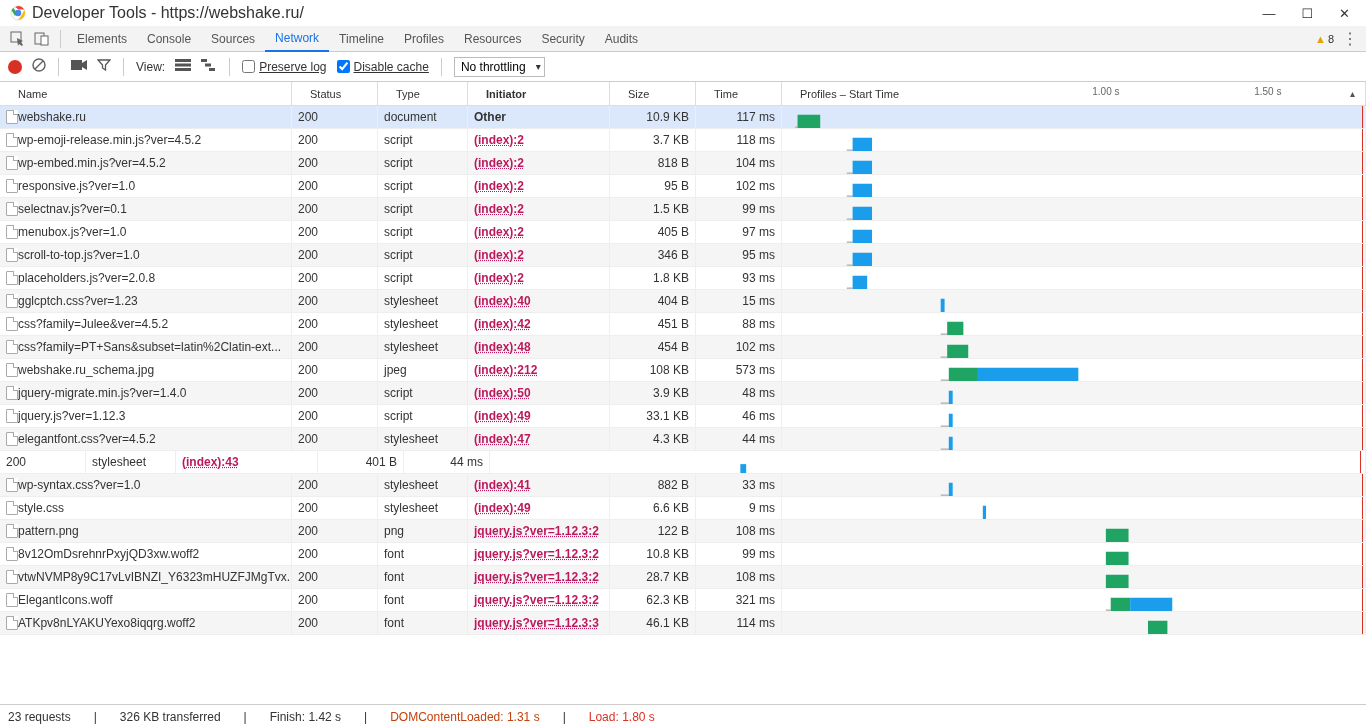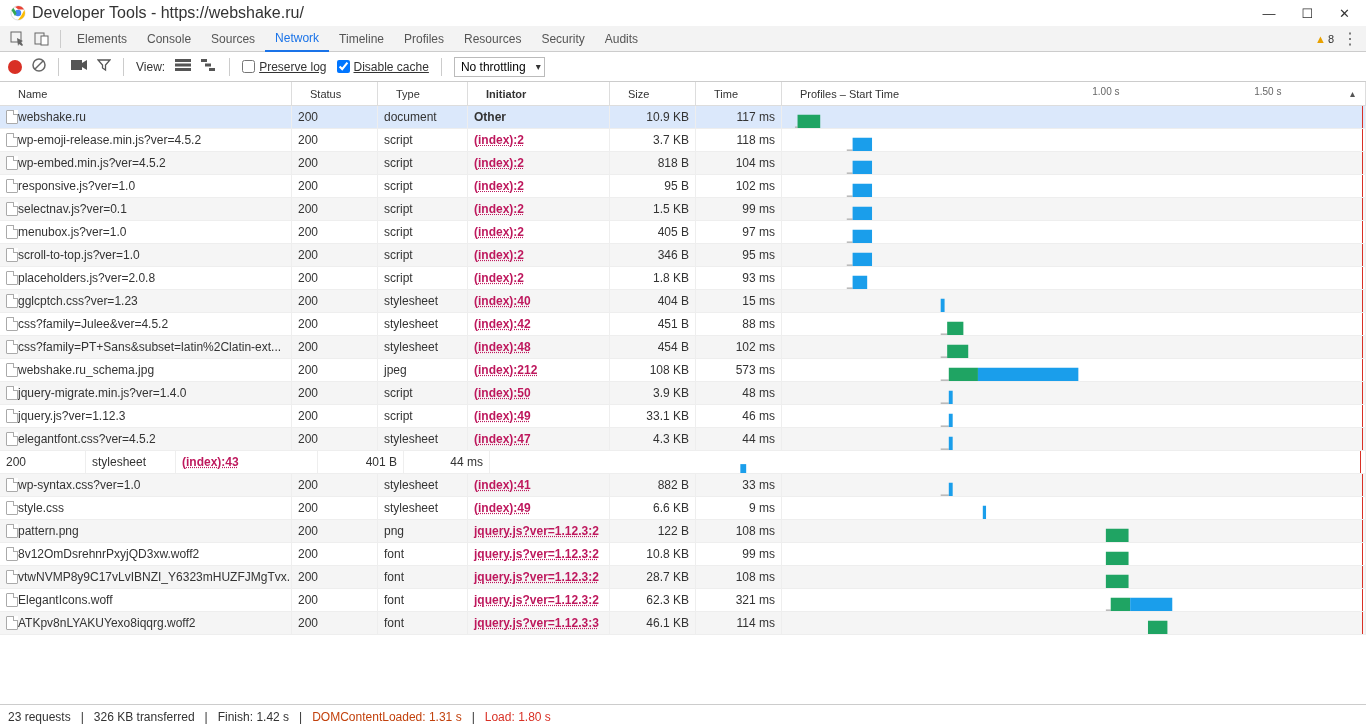--- a/index.html
+++ b/index.html
@@ -37,21 +37,21 @@
 .file-icon { width: 12px; height: 14px; border: 1px solid #aaa; border-radius: 1px; flex-shrink: 0; position: relative; background: #fff; }
 .file-icon::after { content: ""; position: absolute; top: -1px; right: -1px; width: 4px; height: 4px; background: #fff; border-left: 1px solid #aaa; border-bottom: 1px solid #aaa; }
 .initiator-link { color: #be185d; text-decoration: underline dotted; cursor: pointer; }
 .cell.size, .cell.time { justify-content: flex-end; }
 .cell.timeline { position: relative; padding: 0; }
 .timeline-svg { position: absolute; inset: 0; }
 .time-tick { position: absolute; top: 4px; font-size: 10px; color: #666; transform: translateX(-50%); }
 .timeline-red { position: absolute; top: 0; bottom: 0; width: 1px; background: #d93025; }
 .sort-arrow { position: absolute; right: 10px; font-size: 10px; color: #555; }
 .col.timeline { position: relative; }
-.statusbar { position: absolute; bottom: 0; left: 0; right: 0; height: 24px; border-top: 1px solid #ccc; display: flex; align-items: center; padding: 0 8px; gap: 10px; font-size: 12px; background: #fff; }
+.statusbar { position: absolute; bottom: 0; left: 0; right: 0; height: 24px; border-top: 1px solid #ccc; display: flex; align-items: center; padding: 0 8px; gap: 23px; font-size: 12px; background: #fff; }
 .statusbar .dcl { color: #c2410c; }
 .statusbar .load { color: #d93025; }
 .col-name, .cell.name { width: 292px; }
 .col-status, .cell.status { width: 86px; }
 .col-type, .cell.type { width: 90px; }
 .col-initiator, .cell.initiator { width: 142px; font-weight: bold; }
 .col-size, .cell.size { width: 86px; }
 .col-time, .cell.time { width: 86px; }
 .col-timeline, .cell.timeline { flex: 1; }
 .bar-wait { fill: #bbb; }

